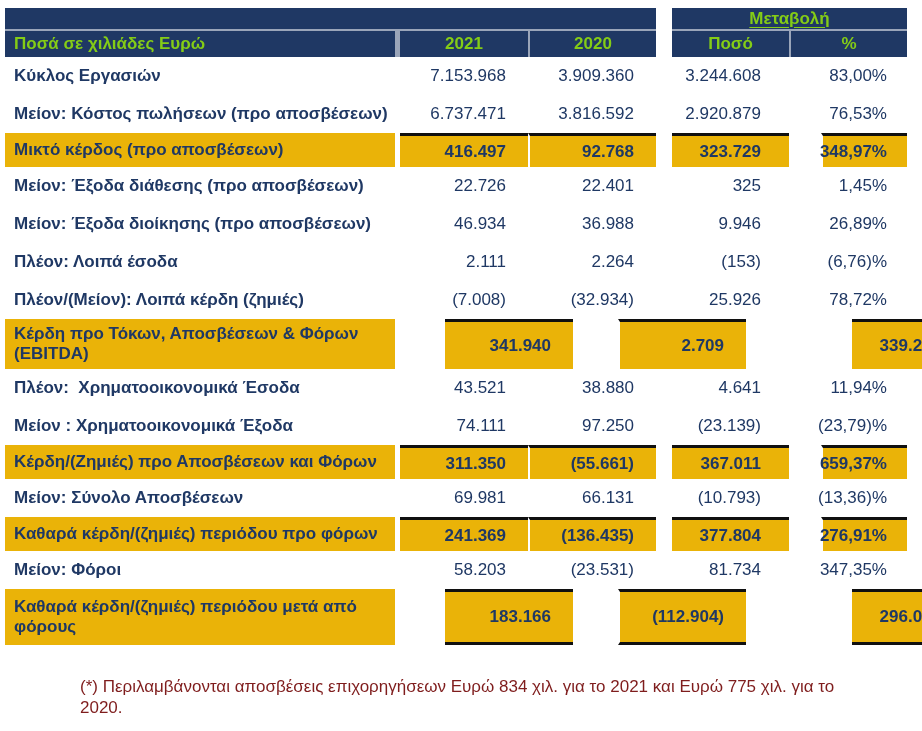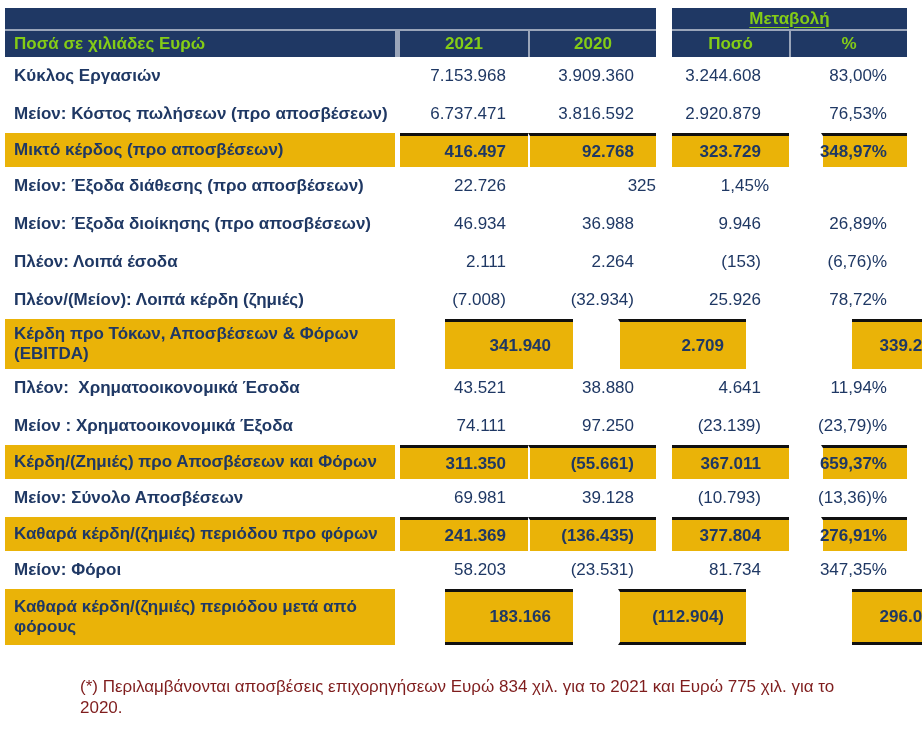--- a/index.html
+++ b/index.html
@@ -137,20 +137,21 @@
     <div class="cell num v2021">416.497</div>
     <div class="cell num v2020">92.768</div>
     <div class="cell gapcol"></div>
     <div class="cell num amount">323.729</div>
     <div class="cell num pct">348,97%</div>
   </div>
 
   <div class="grid-row row">
     <div class="cell label">Μείον: Έξοδα διάθεσης (προ αποσβέσεων)</div>
     <div class="cell num v2021">22.726</div>
+    <div class="cell num v2020">22.401</div>
     <div class="cell gapcol"></div>
     <div class="cell num amount">325</div>
     <div class="cell num pct">1,45%</div>
   </div>
 
   <div class="grid-row row">
     <div class="cell label">Μείον: Έξοδα διοίκησης (προ αποσβέσεων)</div>
     <div class="cell num v2021">46.934</div>
     <div class="cell num v2020">36.988</div>
     <div class="cell gapcol"></div>
@@ -209,21 +210,21 @@
     <div class="cell num v2021">311.350</div>
     <div class="cell num v2020">(55.661)</div>
     <div class="cell gapcol"></div>
     <div class="cell num amount">367.011</div>
     <div class="cell num pct">659,37%</div>
   </div>
 
   <div class="grid-row row">
     <div class="cell label">Μείον: Σύνολο Αποσβέσεων</div>
     <div class="cell num v2021">69.981</div>
-    <div class="cell num v2020">39.128</div>
+    <div class="cell num v2020">66.131</div>
     <div class="cell gapcol"></div>
     <div class="cell num amount">(10.793)</div>
     <div class="cell num pct">(13,36)%</div>
   </div>
 
   <div class="grid-row row hl">
     <div class="cell label">Καθαρά κέρδη/(ζημιές) περιόδου προ φόρων</div>
     <div class="cell num v2021">241.369</div>
     <div class="cell num v2020">(136.435)</div>
     <div class="cell gapcol"></div>

